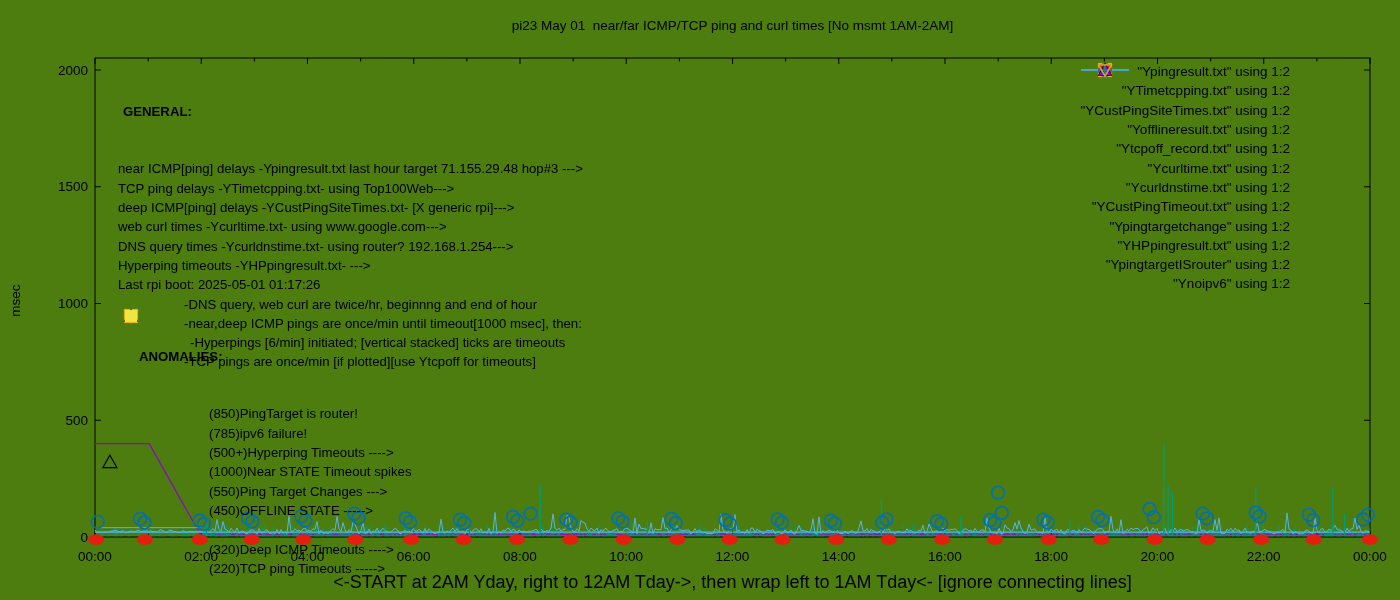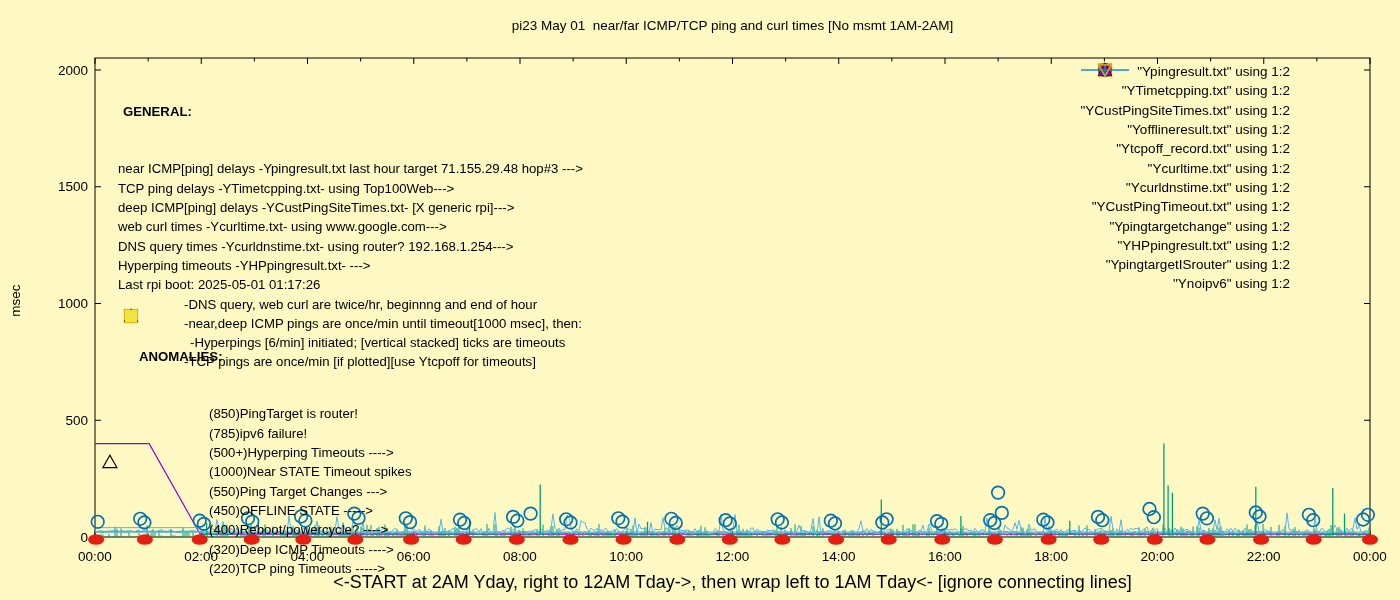--- a/index.html
+++ b/index.html
@@ -1,17 +1,17 @@
 <!DOCTYPE html>
 <html><head>
 <meta charset="utf-8">
 <style>
   html,body{margin:0;padding:0;background:#ffffff;}
   .screen{
-    position:relative;width:1400px;height:600px;background:#fef9c3;overflow:hidden;
+    position:relative;width:1400px;height:600px;background:#4d7c0f;overflow:hidden;
     font-family:"Liberation Sans","DejaVu Sans",sans-serif;color:#000;
   }
   .title{
     position:absolute;left:95px;top:18px;width:1275px;text-align:center;
     font-size:13.5px;white-space:pre;
   }
   .footer{
     position:absolute;left:95px;top:572px;width:1275px;text-align:center;
     font-size:18px;white-space:pre;
   }
@@ -736,21 +736,21 @@
               <polygon points="8,14.3 1.7000000000000002,2.96 14.3,2.96" fill="none" stroke="#56b4e9" stroke-width="1.3"></polygon>
             </svg></span><span>(850)PingTarget is router!</span></div><div class="tb-line"><span class="mk-cell"><svg width="16" height="16">
               <polygon points="8,14.3 1.7000000000000002,2.96 14.3,2.96" fill="none" stroke="#e69f00" stroke-width="1.3"></polygon>
             </svg></span><span>(785)ipv6 failure!</span></div><div class="tb-line"><span class="mk-cell"><svg width="16" height="16">
               <line x1="1.7000000000000002" y1="8" x2="14.3" y2="8" stroke="#009e73" stroke-width="1.4"></line>
               <line x1="8" y1="1.7000000000000002" x2="8" y2="14.3" stroke="#009e73" stroke-width="1.4"></line>
             </svg></span><span>(500+)Hyperping Timeouts ----&gt;</span></div><div class="tb-line"><span class="mk-cell"></span><span>(1000)Near STATE Timeout spikes</span></div><div class="tb-line"><span class="mk-cell"><svg width="16" height="16">
               <polygon points="8,1.7000000000000002 1.7000000000000002,13.04 14.3,13.04" fill="#9400d3" stroke="none"></polygon>
             </svg></span><span>(550)Ping Target Changes ---&gt;</span></div><div class="tb-line"><span class="mk-cell"><svg width="16" height="16">
               <rect x="1.7000000000000002" y="1.7000000000000002" width="12.6" height="12.6" fill="none" stroke="#e69f00" stroke-width="1.6"></rect>
-            </svg></span><span>(450)OFFLINE STATE -----&gt;</span></div><div class="tb-line"><span class="mk-cell"></span><span>(400)Reboot/powercycle? ----&gt;</span></div><div class="tb-line"><span class="mk-cell"><svg width="16" height="16">
+            </svg></span><span>(450)OFFLINE STATE -----&gt;</span></div><div class="tb-line"><span class="mk-cell"></span></div><div class="tb-line"><span class="mk-cell"><svg width="16" height="16">
               <polygon points="8,1.7000000000000002 1.7000000000000002,13.04 14.3,13.04" fill="none" stroke="#000000" stroke-width="1.3"></polygon>
             </svg></span><span>(320)Deep ICMP Timeouts ----&gt;</span></div><div class="tb-line"><span class="mk-cell"><svg width="16" height="16">
               <rect x="1.7000000000000002" y="1.7000000000000002" width="12.6" height="12.6" fill="#f0e442" stroke="none"></rect>
             </svg></span><span>(220)TCP ping Timeouts -----&gt;</span></div></div>
   </div>
 
   <div id="legend">
       <div class="lg-row">
         <span class="lg-label">"Ypingresult.txt" using 1:2</span>
         <span class="lg-sample">

